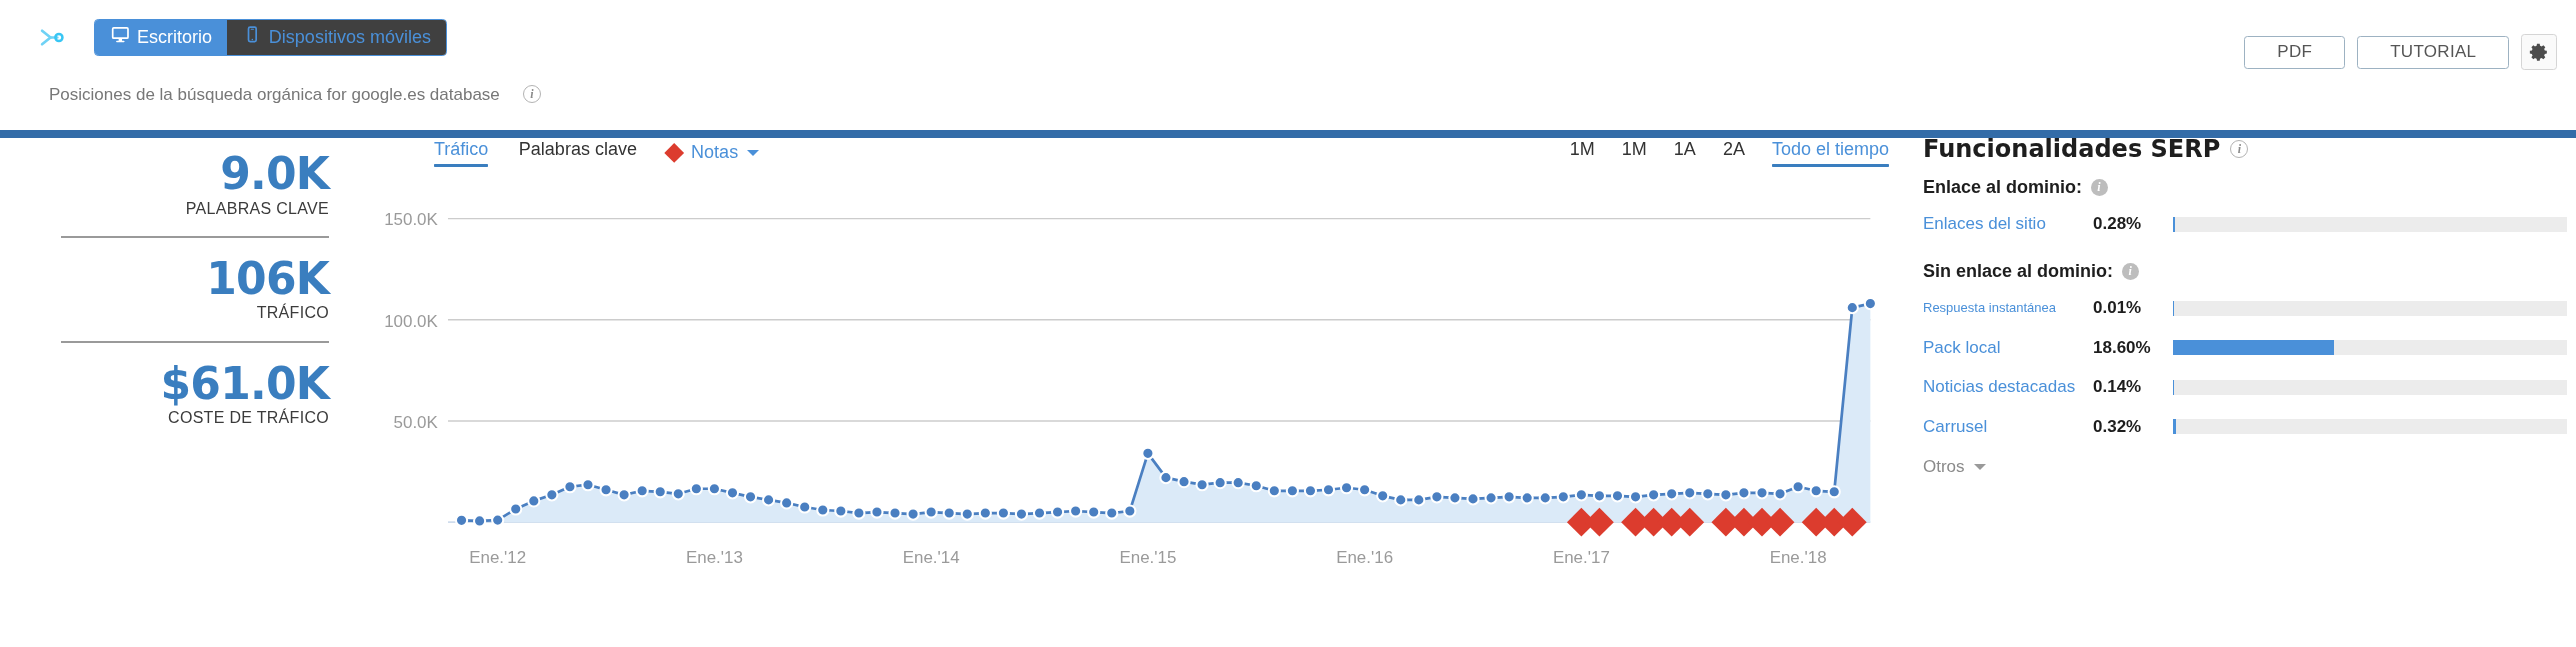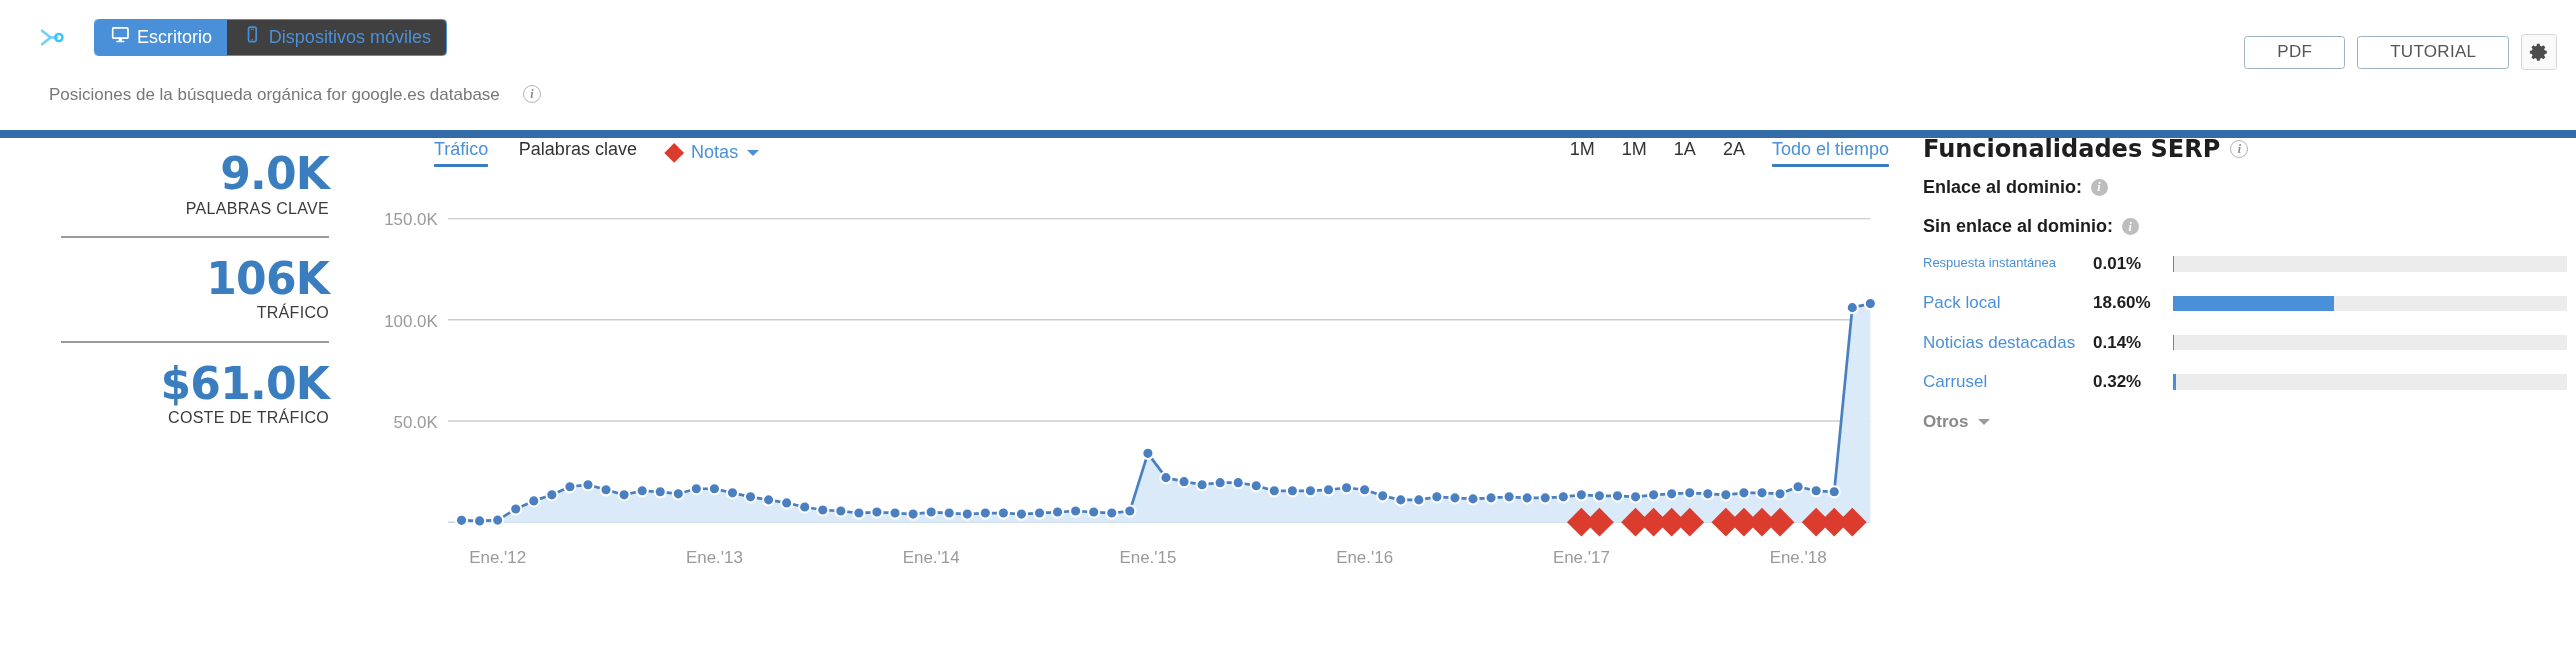--- a/index.html
+++ b/index.html
@@ -132,21 +132,21 @@
   .serp-row {
     display:flex; align-items:center; height:36px; margin-bottom:3.4px;
   }
   .serp-name { width:170px; font-size:17px; color:#4a90d9; cursor:pointer; line-height:1.15; }
   .serp-name.two-line { font-size:13px; }
   .serp-pct { width:80px; font-size:17px; font-weight:700; color:#1e1e1e; }
   .serp-bar-track { flex:1; height:15.3px; background:#ececec; position:relative; }
   .serp-bar-fill { position:absolute; left:0; top:0; height:100%; background:#4a90d9; }
   #serp-more {
     display:flex; align-items:center; gap:9.3px;
-    font-size:17px; color:#8a8a8a; margin-top:12px; cursor:pointer;font-weight:bold;
+    font-size:17px; color:#8a8a8a; margin-top:12px; cursor:pointer;
   }
   .caret-gray { width:0; height:0; border-left:6px solid transparent; border-right:6px solid transparent; border-top:6.8px solid #9a9a9a; }
 </style>
 </head>
 <body>
 
 <div id="header">
 
   <div id="brand-row">
     <span id="logo-mark">
@@ -373,20 +373,27 @@
   <div id="serp">
     <div id="serp-title">
       <span>Funcionalidades SERP</span>
       <span class="info-circle">i</span>
     </div>
 
     <div class="serp-group-head">
       <span>Enlace al dominio:</span>
       <span class="info-filled">i</span>
     </div>
+    <div class="serp-row">
+      <div class="serp-name">Enlaces del sitio</div>
+      <div class="serp-pct">0.28%</div>
+      <div class="serp-bar-track">
+        <div class="serp-bar-fill" style="width: 0.616%;"></div>
+      </div>
+    </div>
 
     <div class="serp-group-head" style="margin-top:18.7px;">
       <span>Sin enlace al dominio:</span>
       <span class="info-filled">i</span>
     </div>
 
     <div class="serp-row">
       <div class="serp-name two-line">Respuesta instantánea</div>
       <div class="serp-pct">0.01%</div>
       <div class="serp-bar-track">

